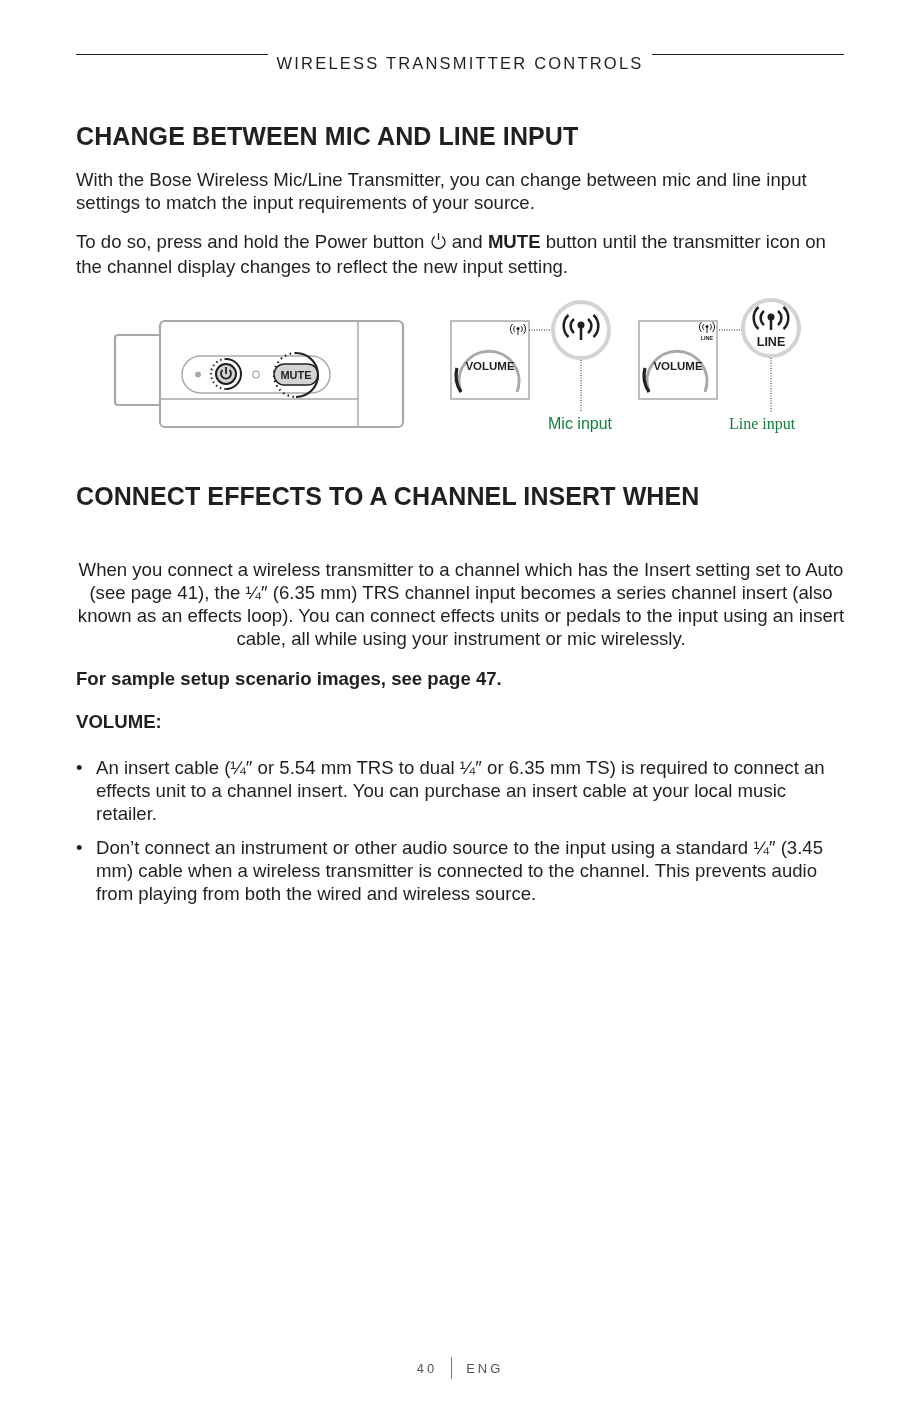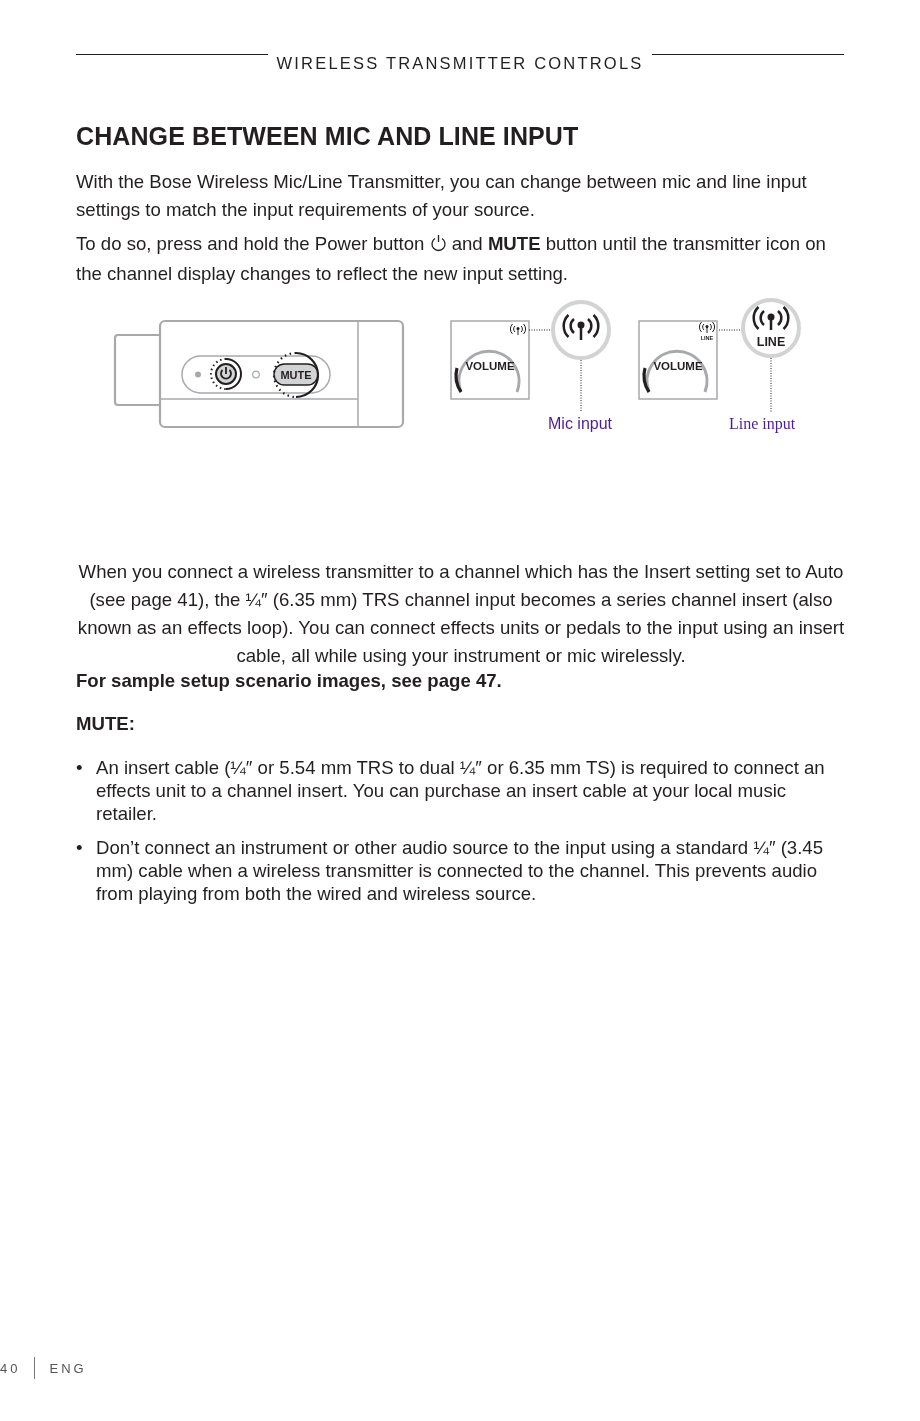--- a/index.html
+++ b/index.html
@@ -5,29 +5,29 @@
   html, body { margin:0; padding:0; background:#ffffff; }
   body { width:920px; height:1421px; position:relative; overflow:hidden;
          font-family:"Liberation Sans", "DejaVu Sans", sans-serif; color:#231f20; }
   .header { position:absolute; top:54px; left:76px; width:768px; height:24px;
             display:flex; align-items:flex-start; }
   .header .rule { flex:1; height:1px; background:#231f20; }
   .header .title { padding:0 9px; font-size:16.5px; letter-spacing:2.2px; color:#231f20;
                    white-space:nowrap; }
   h2 { position:absolute; left:76px; margin:0; font-weight:bold; font-size:25px;
        line-height:31px; letter-spacing:0.1px; color:#231f20; }
-  p, .para { position:absolute; left:76px; margin:0; font-size:18.6px; line-height:28px;
+  p, .para { position:absolute; left:76px; margin:0; font-size:18.6px; line-height:23px;
              color:#231f20; width:770px; }
   .bold { font-weight:bold; }
   .power-inline { display:inline-block; vertical-align:-2px; }
   .notes-list { position:absolute; left:76px; top:756px; width:770px; margin:0; padding:0; list-style:none; }
   .notes-list li { position:relative; padding-left:20px; font-size:18.6px; line-height:23px; margin-bottom:11px; }
   .notes-list li .bullet { position:absolute; left:0; top:0; }
-  .fig-label { position:absolute; font-size:16px; color:#4c1d95; }
-  .footer { position:absolute; top:1357px; left:0; width:920px; display:flex; justify-content:flex-start;
+  .fig-label { position:absolute; font-size:16px; color:#15803d; }
+  .footer { position:absolute; top:1357px; left:0; width:920px; display:flex; justify-content:center;
             align-items:center; font-size:13px; letter-spacing:3px; color:#555; }
   .footer .sep { width:1px; height:22px; background:#777; margin:0 14px; }
 </style>
 </head>
 <body>
 
 <div class="header">
   <div class="rule"></div>
   <div class="title">WIRELESS TRANSMITTER CONTROLS</div>
   <div class="rule"></div>
@@ -116,27 +116,27 @@
       <path d="M7 -9 A9 9 0 0 1 7 5" fill="none" stroke="#231f20" stroke-width="2.5"></path>
       <path d="M-12.5 -13 A15 15 0 0 0 -12.5 9" fill="none" stroke="#231f20" stroke-width="2.5"></path>
       <path d="M12.5 -13 A15 15 0 0 1 12.5 9" fill="none" stroke="#231f20" stroke-width="2.5"></path>
     </g>
     <text x="134" y="50" font-family="Liberation Sans, sans-serif" font-size="12.5" font-weight="bold" text-anchor="middle" fill="#231f20">LINE</text>
     <line x1="134" y1="62" x2="134" y2="116" stroke="#231f20" stroke-width="1" stroke-dasharray="1 1.5"></line>
   </svg>
 </div>
 <div class="fig-label" style="left:729px; top:415px;font-family:Liberation Serif, serif;">Line input</div>
 
-<h2 style="top:481px;"><br></h2>
+<h2 style="top:481px;"><span>CONNECT EFFECTS TO A CHANNEL INSERT WHEN</span><br></h2>
 
 <p style="top:558px; width:770px;text-align:center;">When you connect a wireless transmitter to a channel which has the Insert setting set to Auto (see page 41), the ¼″ (6.35 mm) TRS channel input becomes a series channel insert (also known as an effects loop). You can connect effects units or pedals to the input using an insert cable, all while using your instrument or mic wirelessly.</p>
 
 <p style="top:667px;font-weight:bold;">For sample setup scenario images, see page 47.</p>
 
-<p class="bold" style="top:710px;">MUTE:</p>
+<p class="bold" style="top:710px;">VOLUME:</p>
 
 <ul class="notes-list">
   <li><span class="bullet">•</span><span>An insert cable (¼″ or 5.54 mm TRS to dual ¼″ or 6.35 mm TS) is required to connect an effects unit to a channel insert. You can purchase an insert cable at your local music retailer.</span></li>
   <li><span class="bullet">•</span><span>Don’t connect an instrument or other audio source to the input using a standard ¼″ (3.45 mm) cable when a wireless transmitter is connected to the channel. This prevents audio from playing from both the wired and wireless source.</span></li>
 </ul>
 
 <div class="footer">
   <span>40</span>
   <span class="sep"></span>
   <span>ENG</span>

